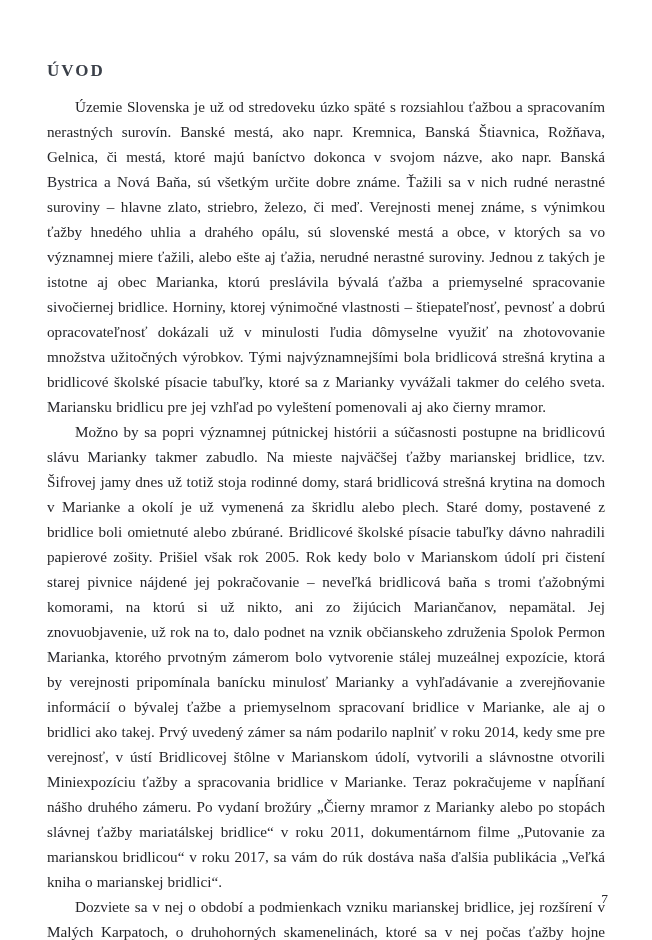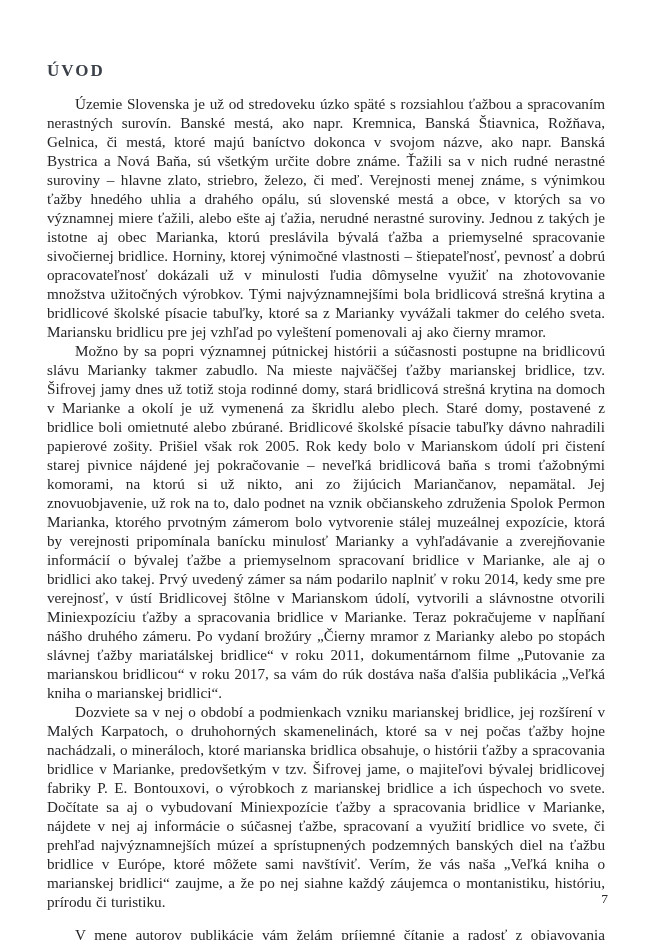--- a/index.html
+++ b/index.html
@@ -21,21 +21,21 @@
   .title {
     margin: 0 0 13px 0;
     font-size: 17px;
     font-weight: bold;
     letter-spacing: 2px;
     color: #3b4049;
   }
   .para {
     margin: 0;
     font-size: 15.2px;
-    line-height: 19px;
+    line-height: 25px;
     text-align: justify;
     text-indent: 28px;
     word-spacing: 0.4px;
   }
   .para.closing {
     margin-top: 14px;
   }
   .page-number {
     position: absolute;
     top: 891px;

